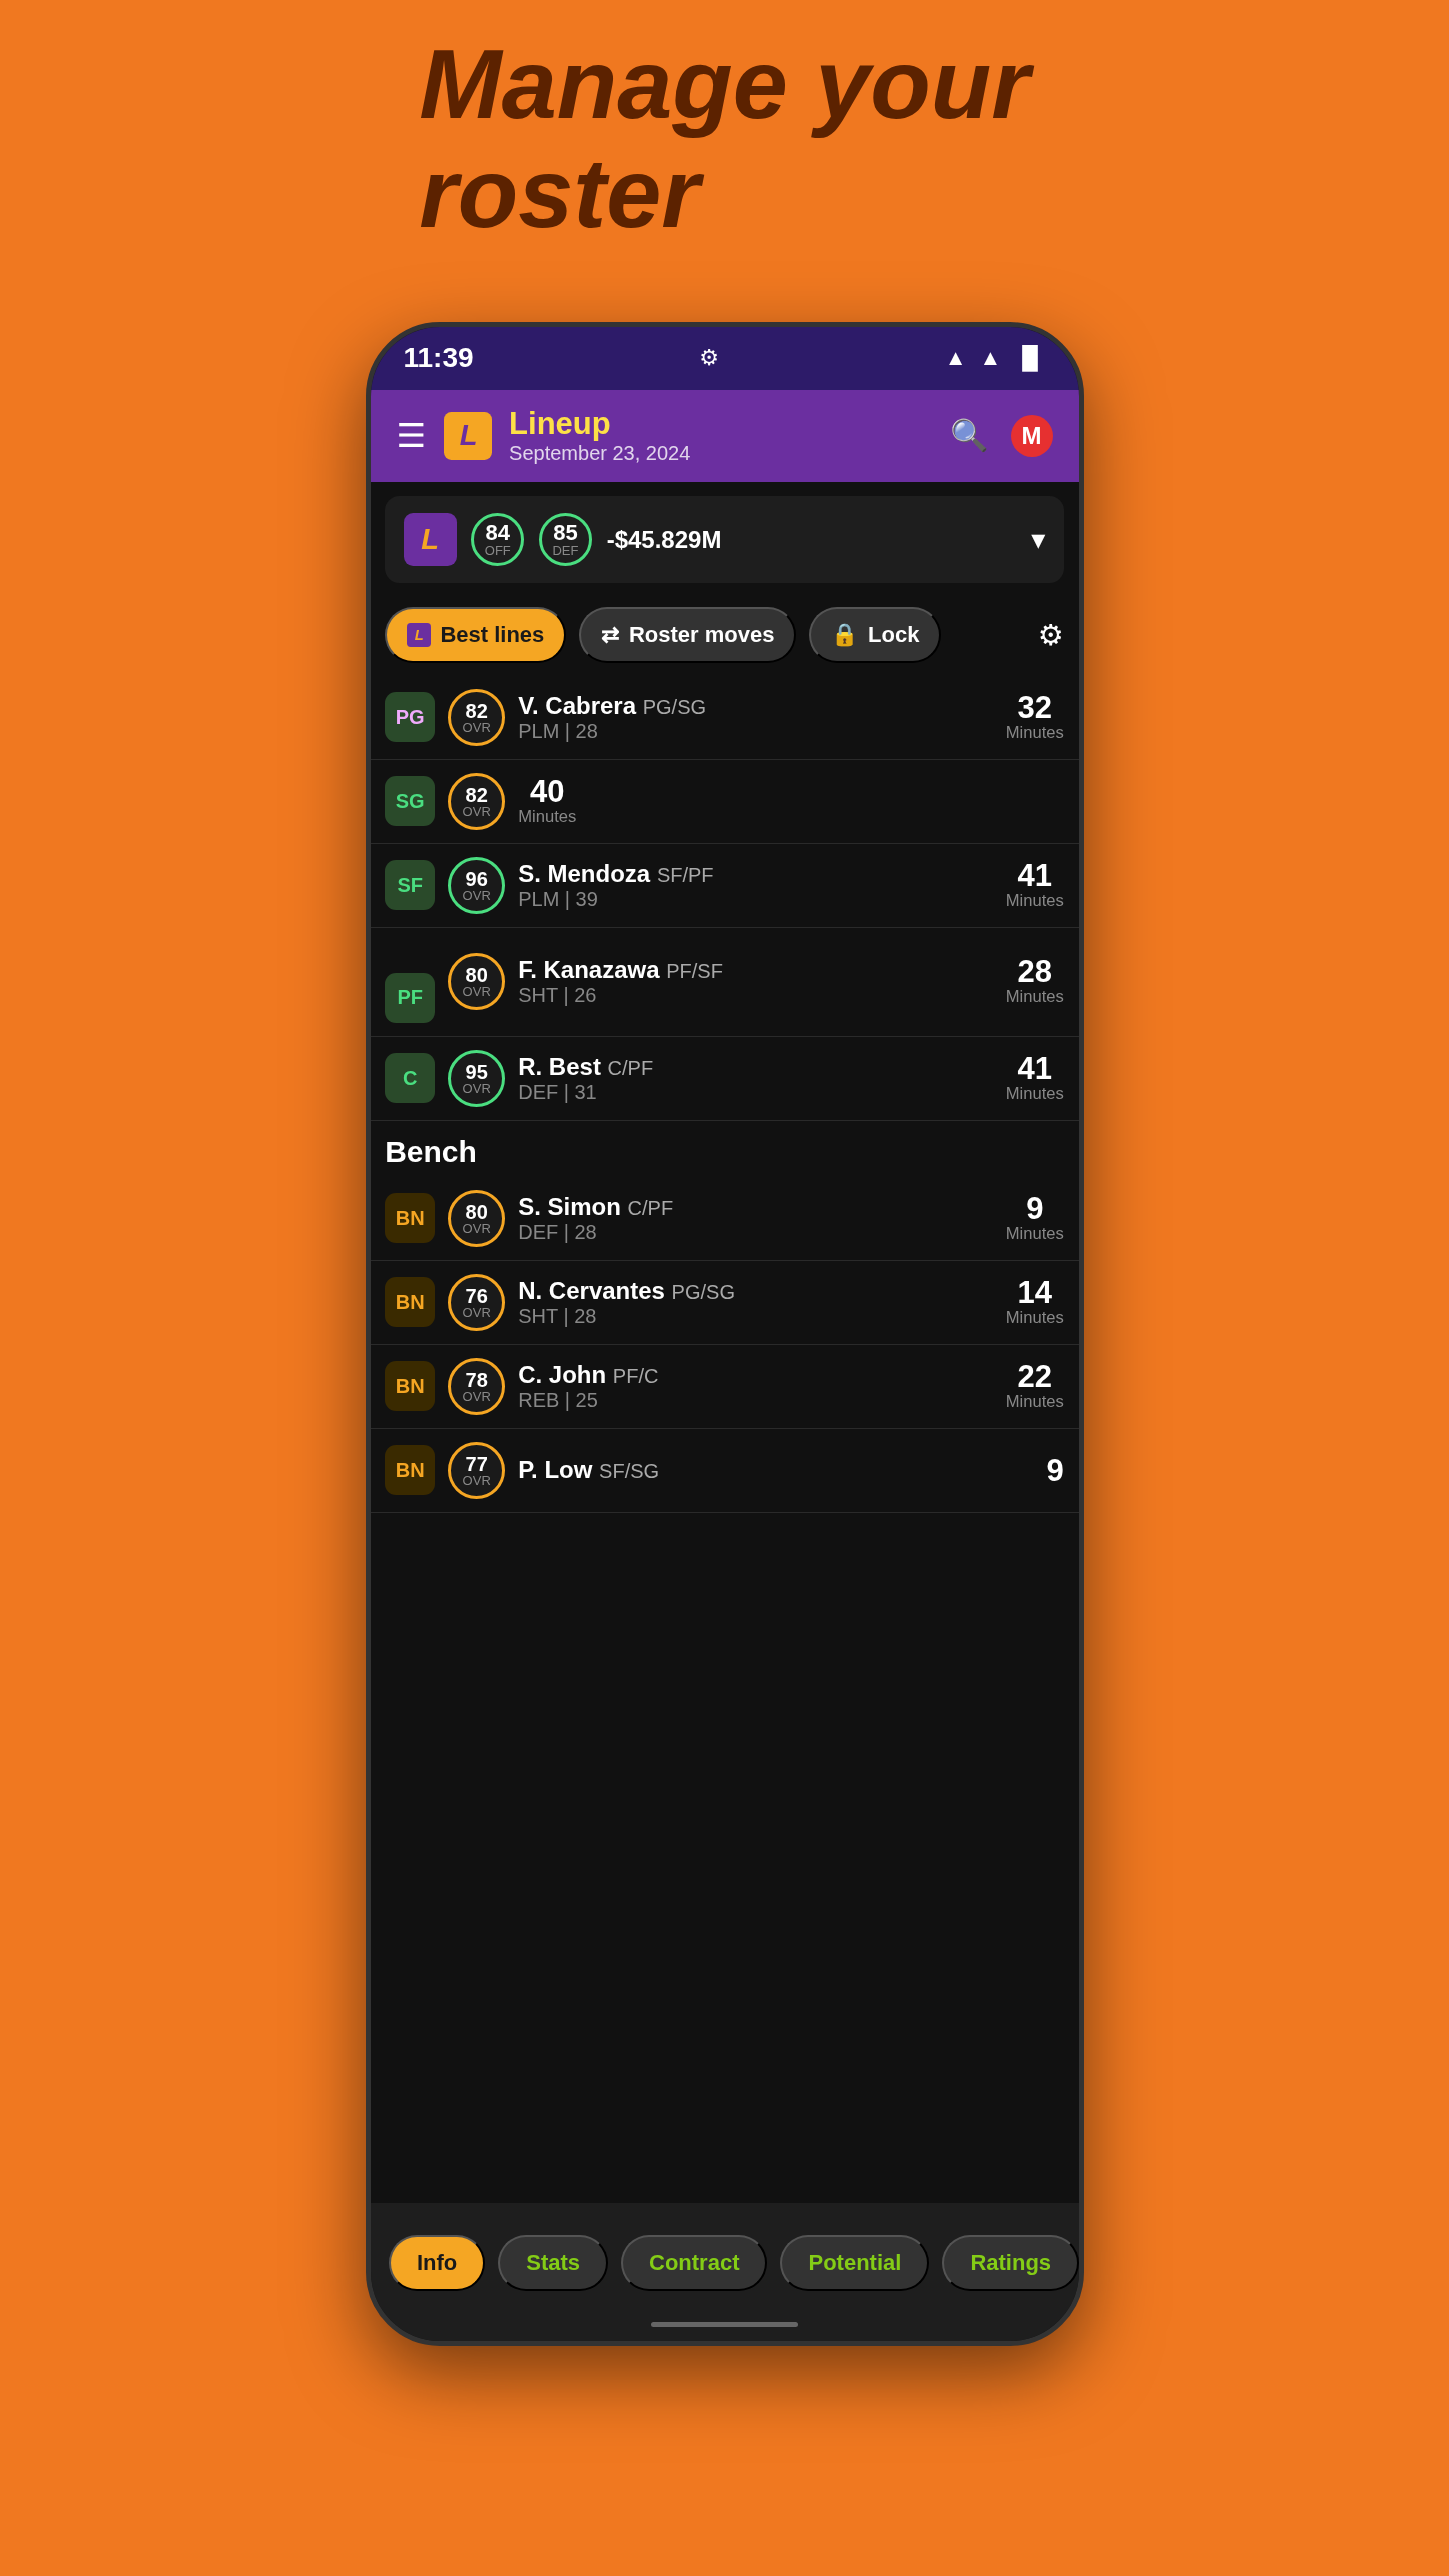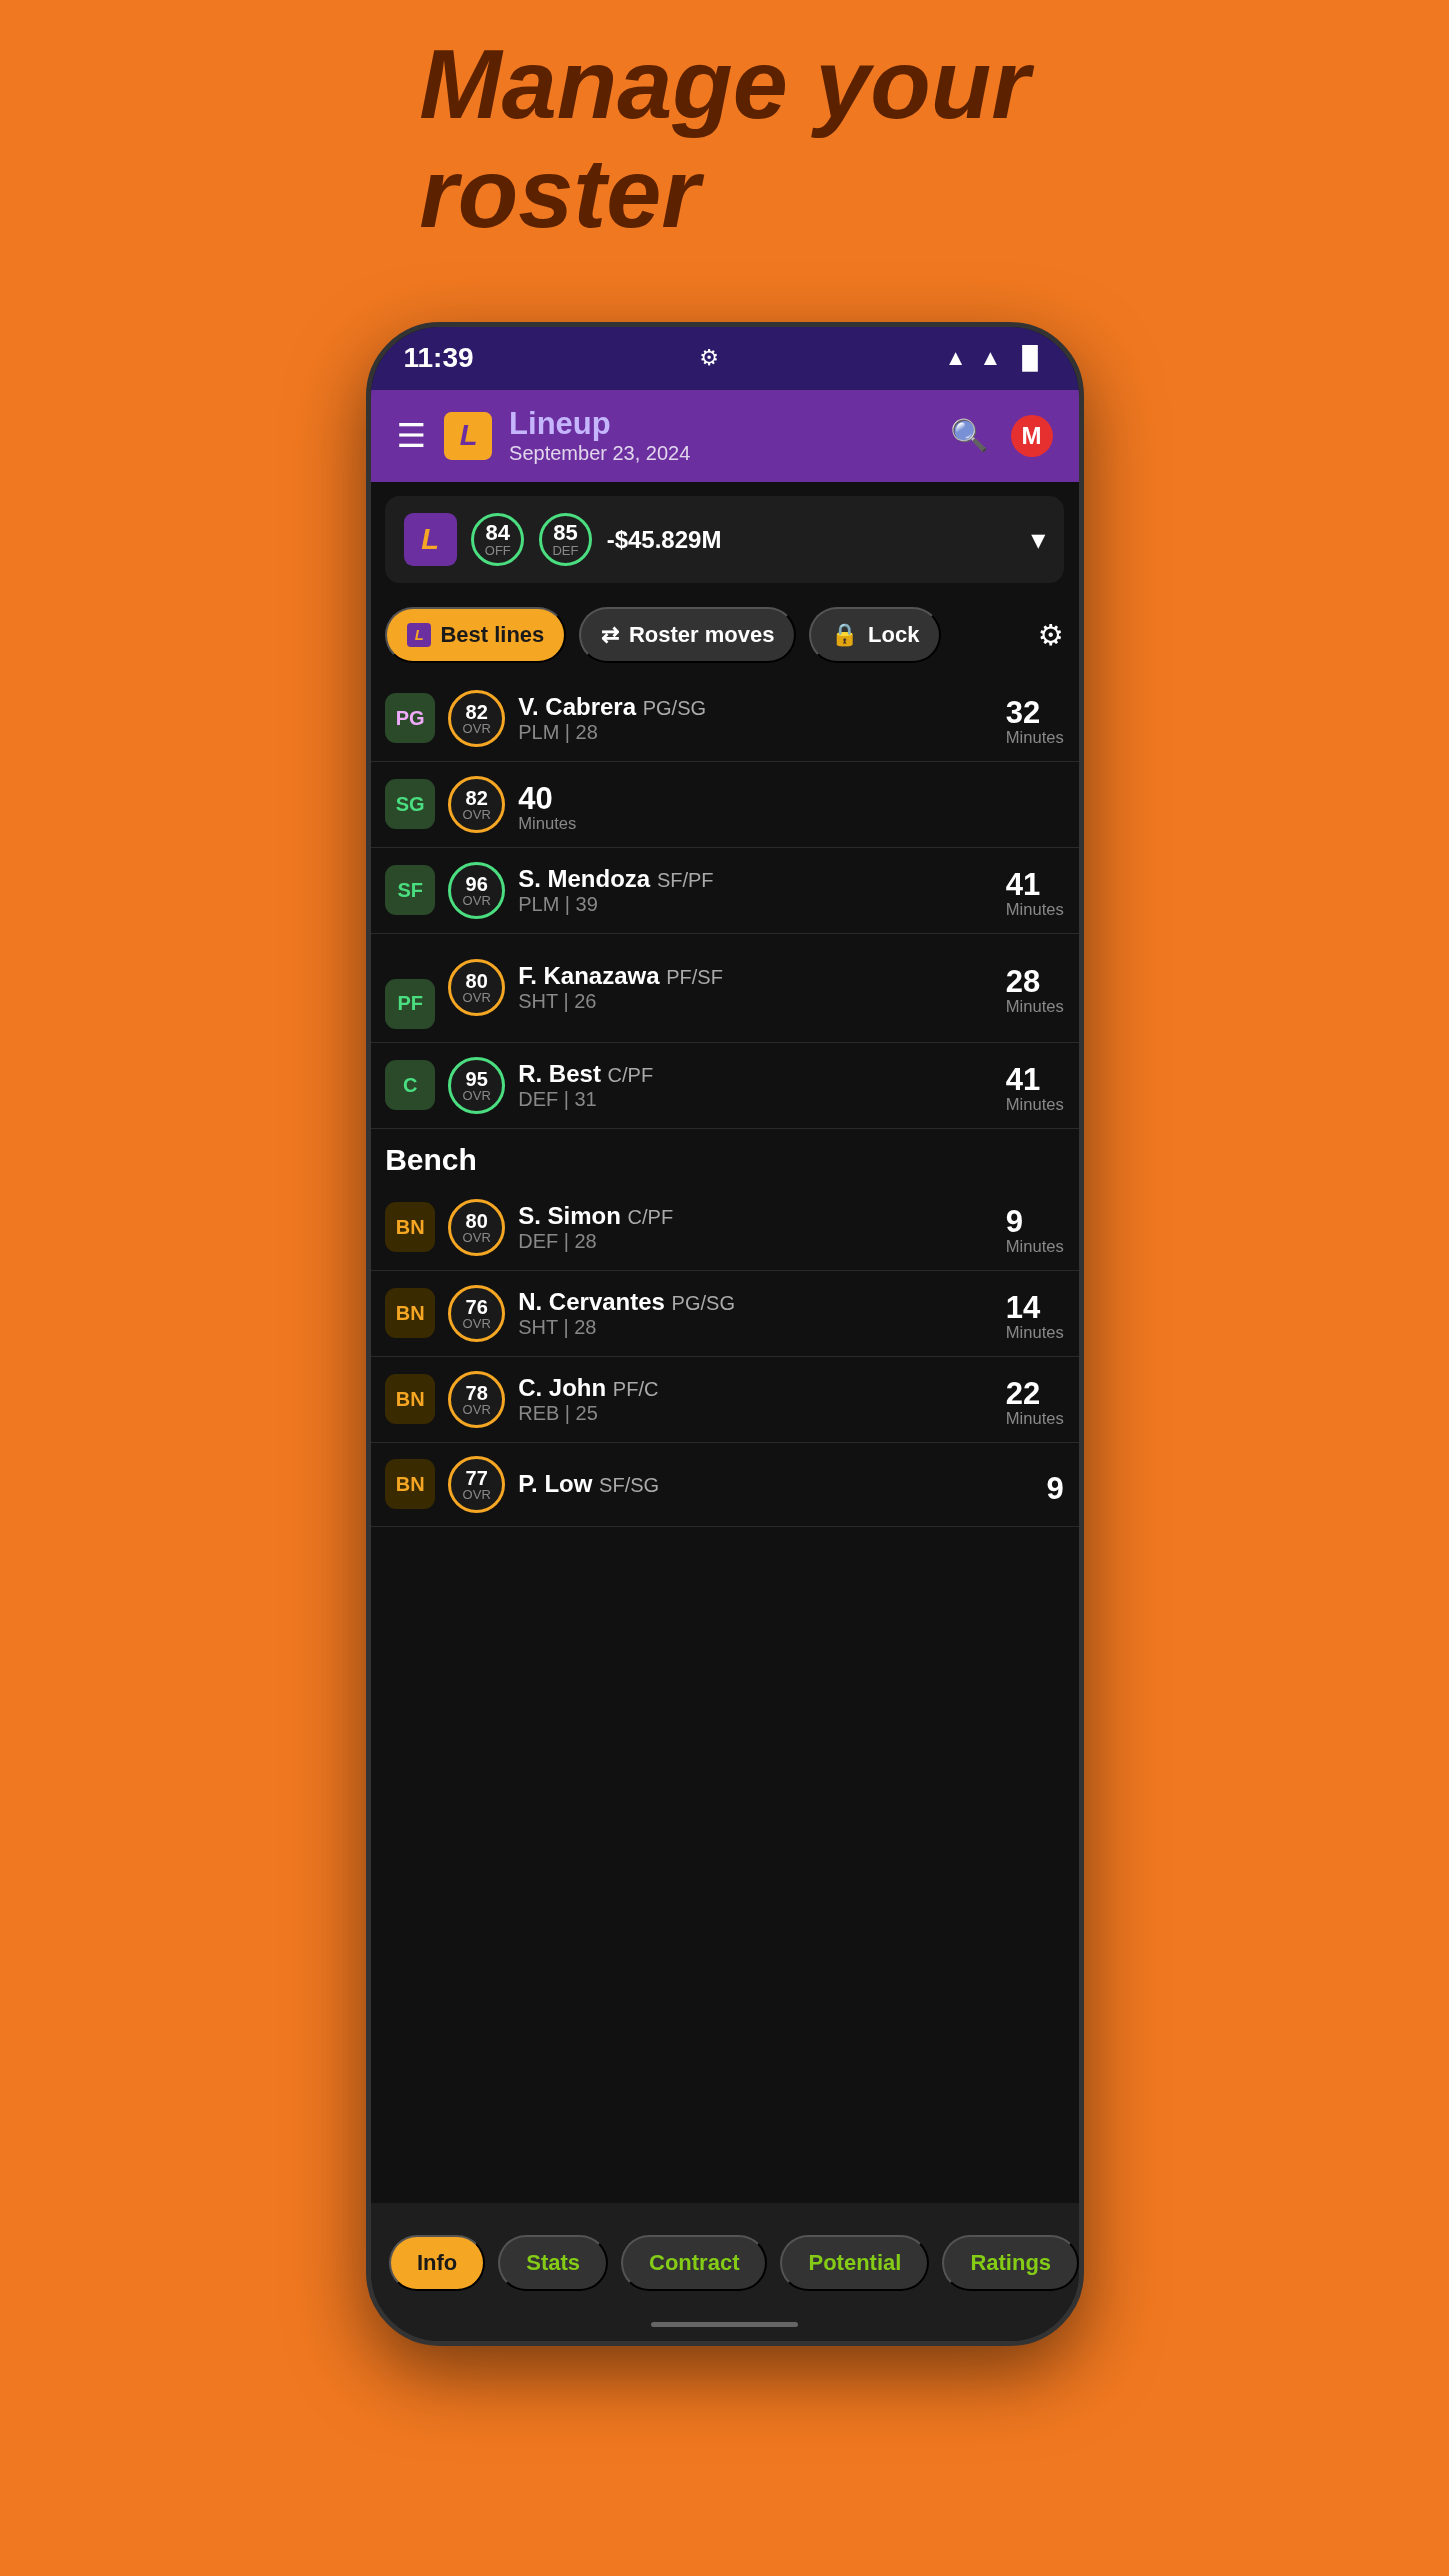--- a/index.html
+++ b/index.html
@@ -89,21 +89,21 @@
       color: #6b2fa0;
       font-weight: 900;
       font-size: 29px;
       font-style: italic;
       margin-right: 16.6px;
     }
     .header-title-block {
       flex: 1;
     }
     .header-title {
-      color: #c4b5fd;
+      color: #fde047;
       font-size: 31px;
       font-weight: 700;
     }
     .header-subtitle {
       color: rgba(255,255,255,0.8);
       font-size: 20px;
     }
     .header-actions {
       display: flex;
       align-items: center;
@@ -318,23 +318,22 @@
     .player-name span {
       color: #aaa;
       font-weight: 400;
       font-size: 20px;
     }
     .player-meta {
       color: #888;
       font-size: 20px;
     }
     .player-minutes {
-      text-align: left;
-      flex-shrink: 0;
-      margin-top: 8px;
+      text-align: center;
+      flex-shrink: 0;
     }
     .minutes-num {
       color: white;
       font-size: 31px;
       font-weight: 700;
       line-height: 1;
     }
     .minutes-label {
       color: #888;
       font-size: 16.6px;

